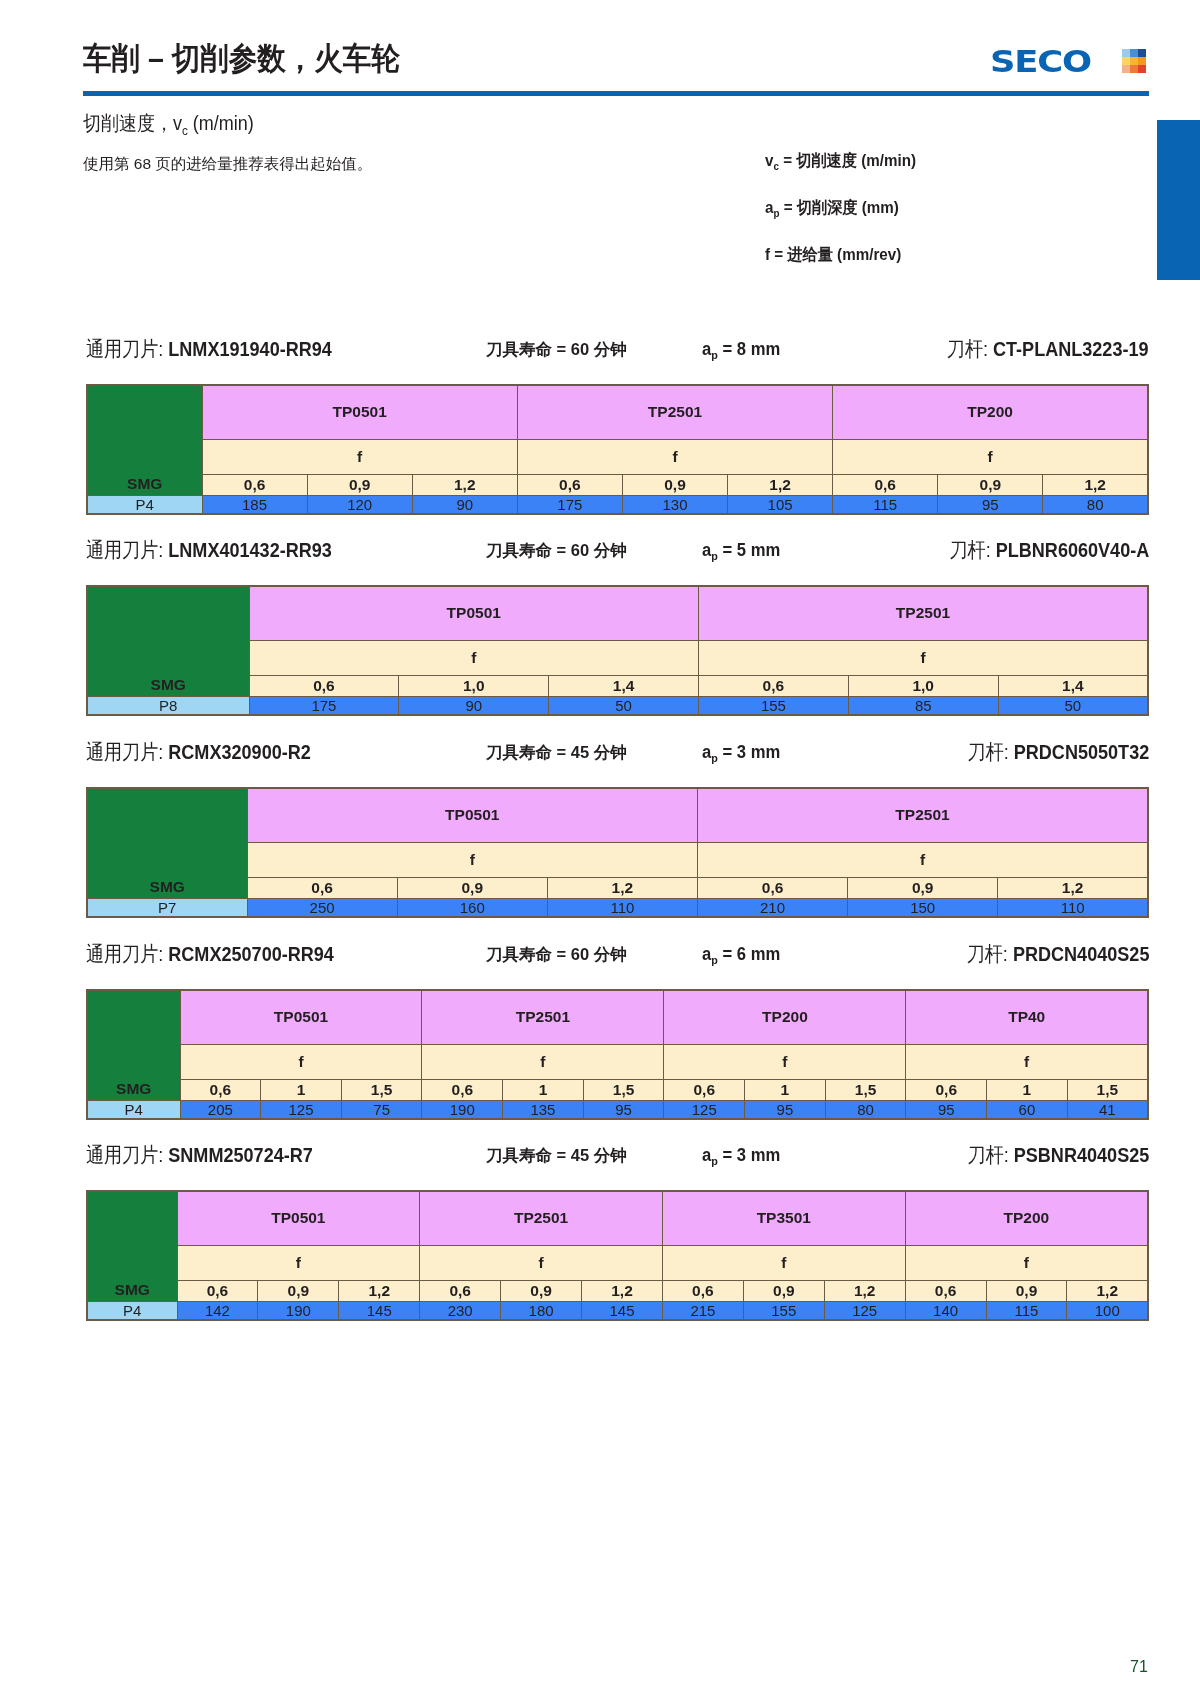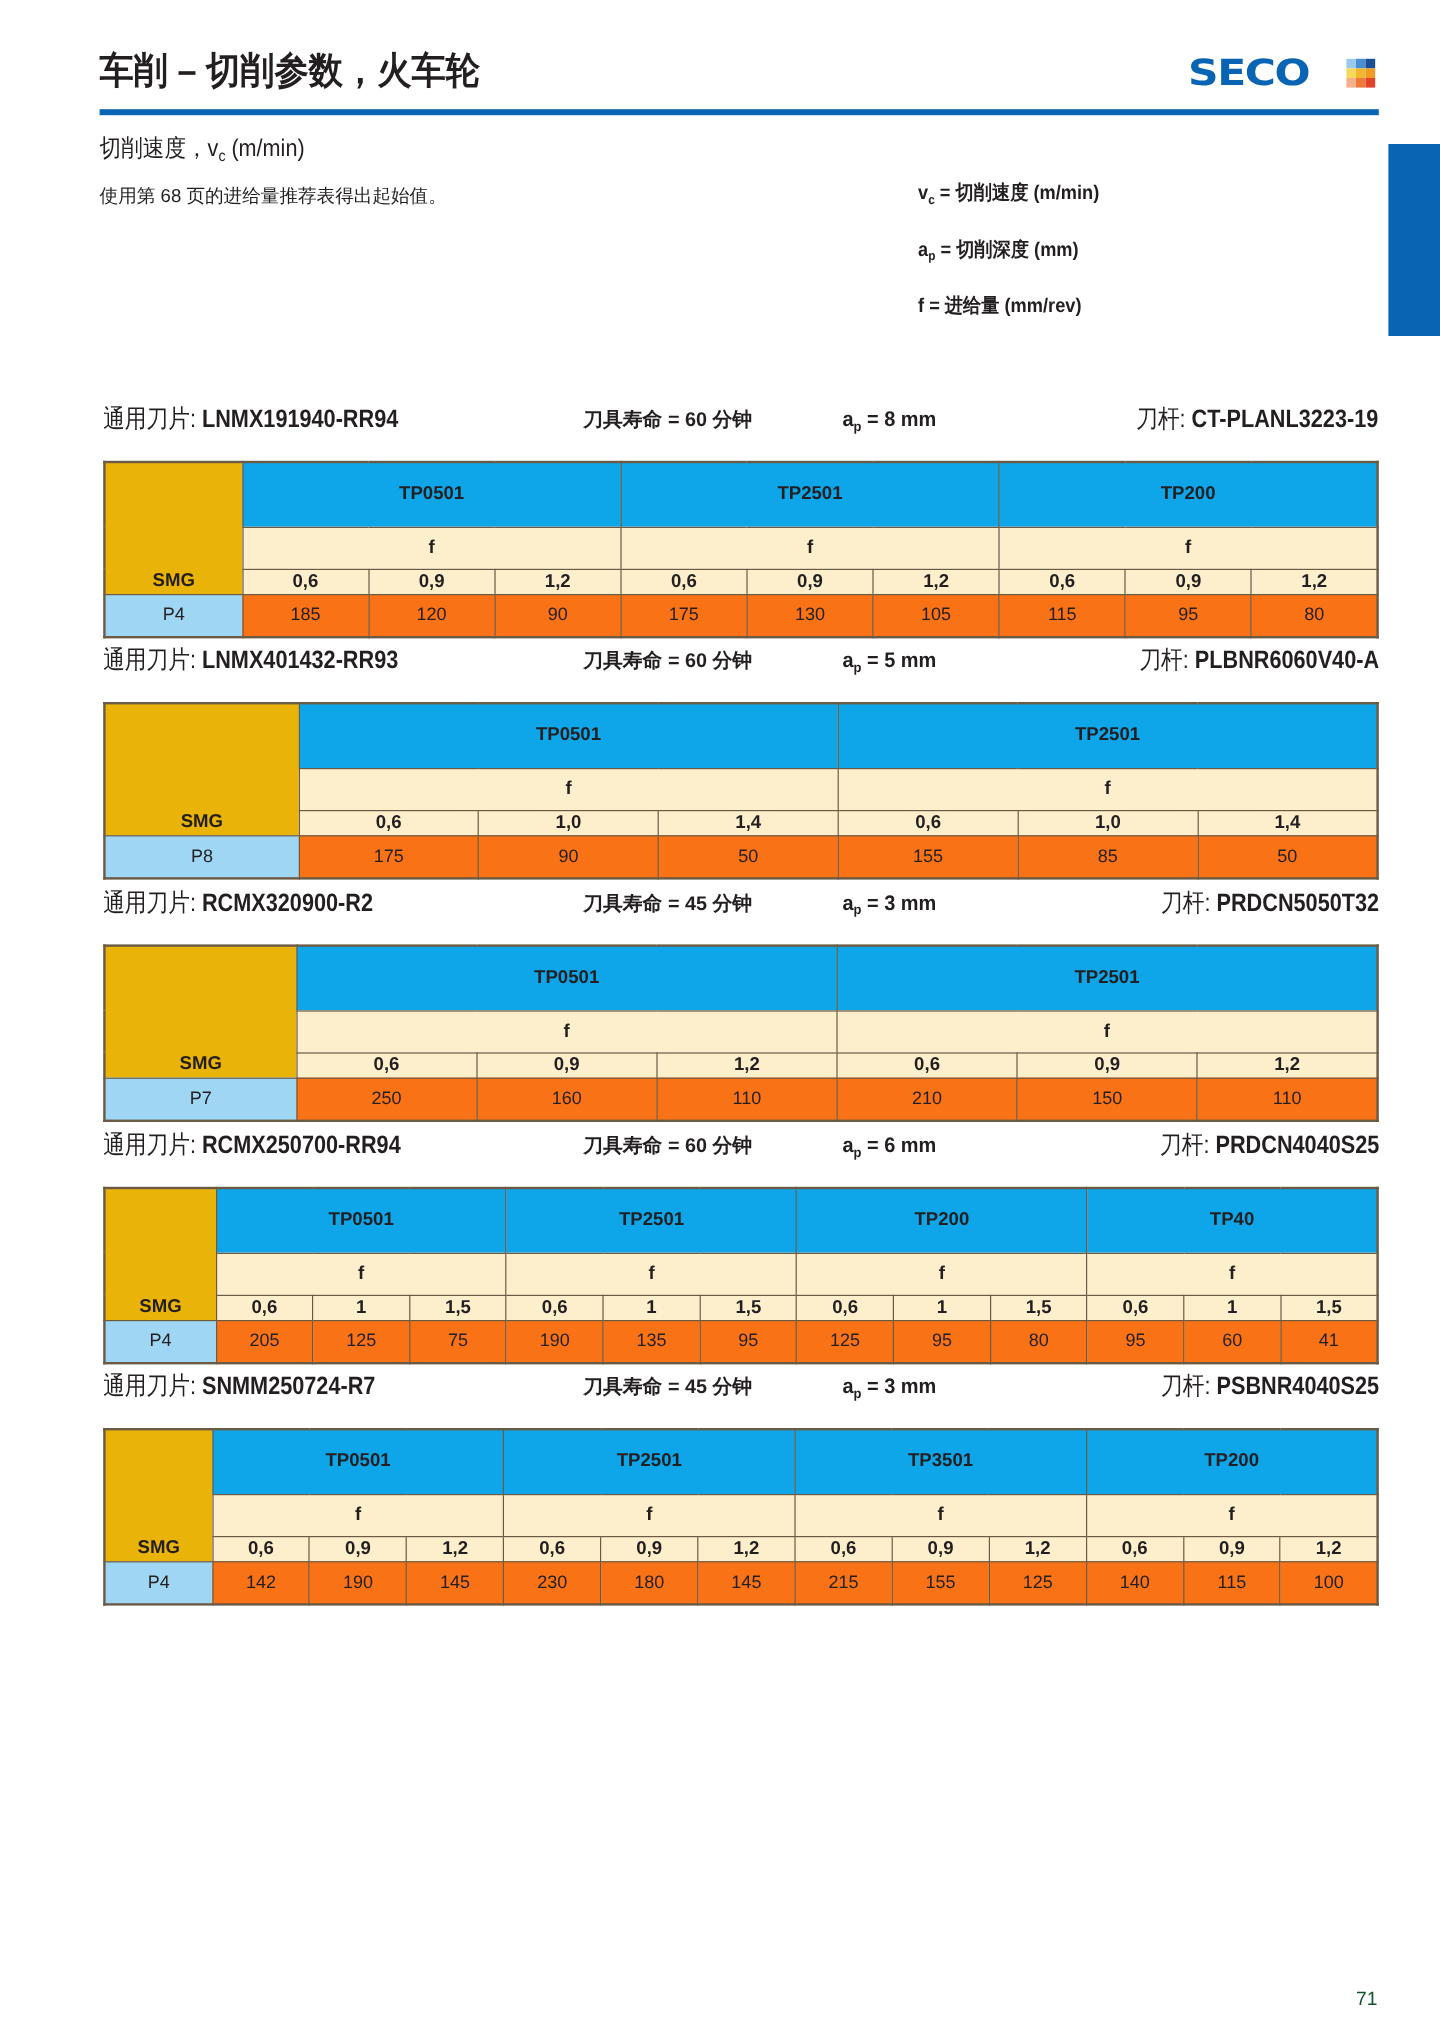--- a/index.html
+++ b/index.html
@@ -152,26 +152,26 @@
       table-layout: fixed;
     }
     table.cut td, table.cut th {
       border: 1px solid #6b5a44;
       text-align: center;
       font-size: 15.5px;
       font-weight: bold;
       color: #231f20;
       padding: 0;
     }
-    .c-smg { background: #eab308; vertical-align: bottom; padding-bottom: 2px !important; }
-    .c-grade { background: #0ea5e9; height: 54px; }
+    .c-smg { background: #15803d; vertical-align: bottom; padding-bottom: 2px !important; }
+    .c-grade { background: #f0abfc; height: 54px; }
     .c-f { background: #fdefcb; height: 35px; }
     .c-feed { background: #fdefcb; height: 21px; }
     .c-mat { background: #9fd6f4; height: 19px; font-weight: normal !important; font-size: 15px !important; }
-    .c-val { background: #f97316; height: 36px; font-weight: normal !important; font-size: 15px !important; }
+    .c-val { background: #3b82f6; height: 19px; font-weight: normal !important; font-size: 15px !important; }
 
     .page-number {
       position: absolute;
       left: 1130px;
       top: 1658px;
       font-size: 16px;
       color: #14532d;
     }
   </style>
 </head>

